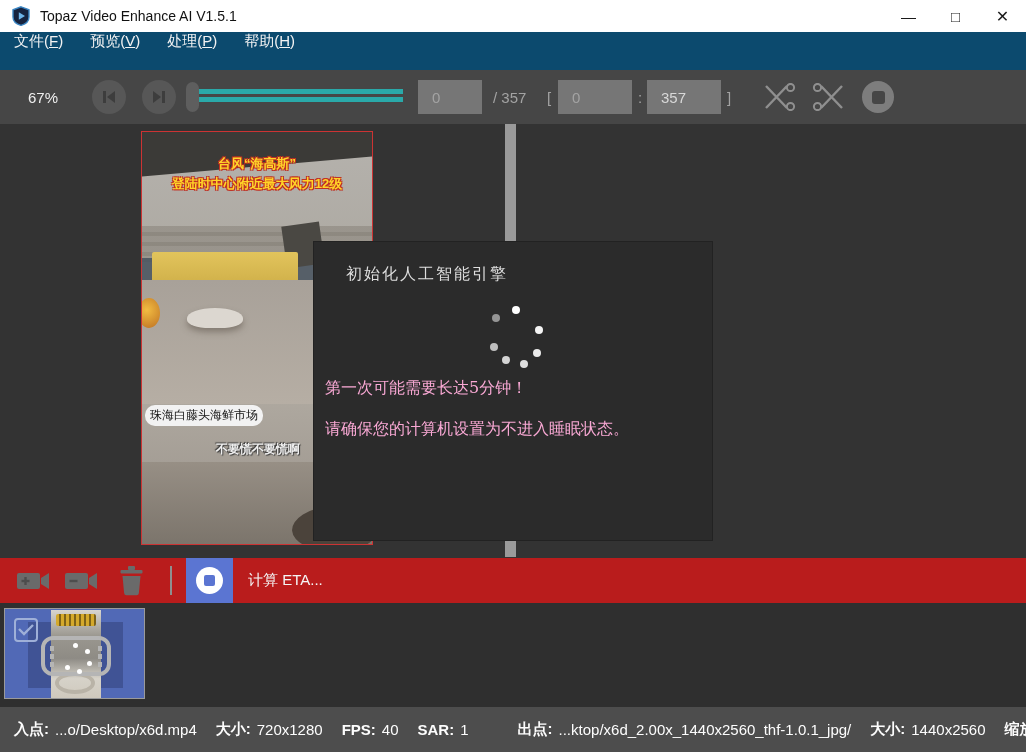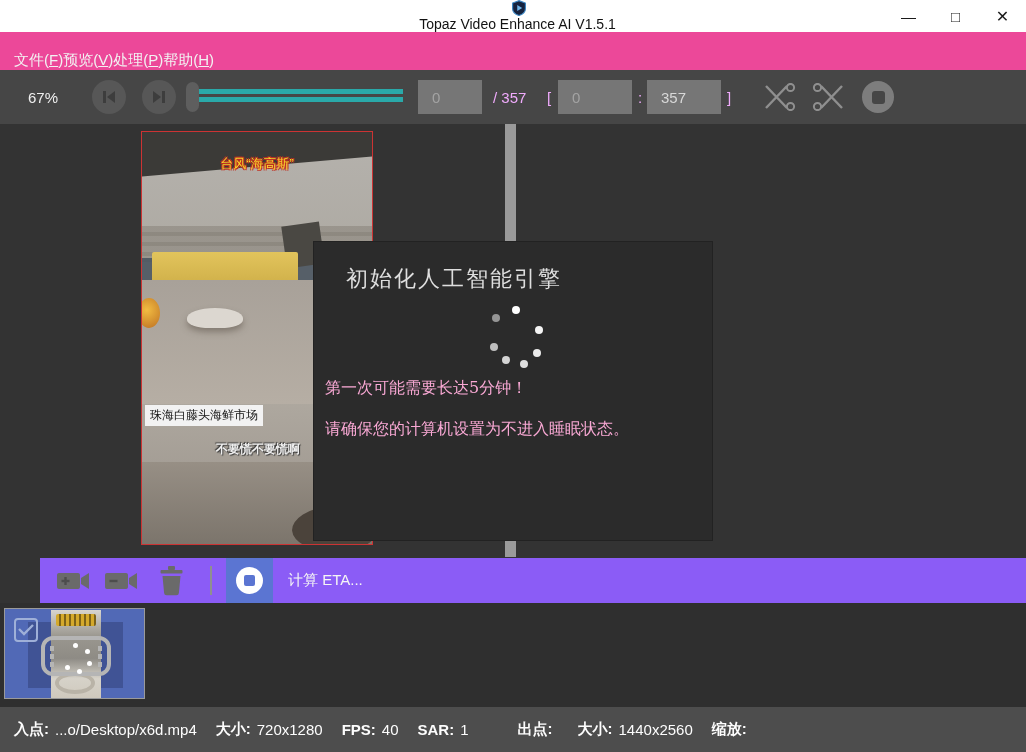--- a/index.html
+++ b/index.html
@@ -1,99 +1,99 @@
 <!DOCTYPE html>
 <html><head>
 <meta charset="utf-8">
 <style>
   * { box-sizing: border-box; margin: 0; padding: 0; }
   html,body { width: 1026px; height: 752px; overflow: hidden; }
   body { font-family: "Liberation Sans", sans-serif; background: #333; }
   #app { position: relative; width: 1026px; height: 752px; }
 
   
-  .titlebar { position: relative; height: 32px; background: #ffffff; display: flex; align-items: center; flex-direction: column; }
+  .titlebar { position: relative; height: 32px; background: #ffffff; display: flex; align-items: center; }
   .titlebar .logo { margin-left: 11px; width: 20px; height: 20px; }
   .titlebar .title { margin-left: 9px; font-size: 14px; color: #111; }
   .win-controls { position: absolute; right: 0; top: 0; height: 32px; display: flex; }
   .win-btn { width: 47px; height: 32px; display: flex; align-items: center; justify-content: center;
              font-size: 15px; color: #1a1a1a; }
   .win-btn.close { font-size: 16px; }
 
   
-  .menubar { height: 38px; background: #ec4899; display: flex; align-items: flex-end;
-             padding-left: 14px; }
+  .menubar { height: 38px; background: #0c4a6e; display: flex; align-items: flex-start;
+             padding-left: 14px; gap: 27px; }
   .menu-item { font-size: 15px; color: #f2f2f2; }
   .menu-item .mnemonic { text-decoration: underline; }
 
   
   .toolbar { position: relative; height: 54px; background: #464646; }
   .zoom-readout { position: absolute; left: 28px; top: 0; height: 54px; display: flex; align-items: center;
                   font-size: 15px; color: #efefef; }
   .round-btn { position: absolute; top: 10px; width: 34px; height: 34px; border-radius: 50%;
                background: #575757; display: flex; align-items: center; justify-content: center; }
   .slider-handle { position: absolute; left: 186px; top: 83px; width: 13px; height: 30px;
                    border-radius: 7px; background: #5e5e5e; top: 12px; }
   .track-line { position: absolute; height: 5px; background: #2aa9a9; left: 199px; width: 204px; }
   .num-input { position: absolute; top: 10px; height: 34px; background: #767676; border: none;
                font-size: 15px; font-family: "Liberation Sans", sans-serif; padding-left: 14px; }
   .tb-label { position: absolute; top: 0; height: 54px; display: flex; align-items: center;
-              font-size: 15px; color: #f0abfc; }
+              font-size: 15px; color: #a3a3a3; }
   .tb-icon { position: absolute; top: 13px; }
   .stop-small { position: absolute; top: 11px; left: 862px; width: 32px; height: 32px; border-radius: 50%;
                 background: #7d7d7d; display: flex; align-items: center; justify-content: center; }
   .stop-small .sq { width: 13px; height: 13px; border-radius: 3px; background: #464646; }
 
   
   .main { position: relative; height: 434px; background: #333333; overflow: hidden; }
   .splitter { position: absolute; left: 505px; top: 0; width: 11px; height: 433px; background: #9a9a9a; }
 
   
   .video { position: absolute; left: 141px; top: 7px; width: 232px; height: 414px;
            border: 1px solid #cc3333; background: linear-gradient(180deg,#b5b2ad 0%,#aba79f 40%,#b0aaa1 62%,#99928a 100%);
            overflow: hidden; }
   .v-topband { position: absolute; left: -12px; top: -20px; width: 262px; height: 54px; background: #3b3a37;
                transform: rotate(-5deg); }
   .v-speaker { position: absolute; left: 142px; top: 92px; width: 38px; height: 42px; background: #4a4843;
                transform: rotate(-8deg); }
   .v-title { position: absolute; left: 0; top: 22px; width: 100%; text-align: center;
-             font-size: 13px; font-weight: normal; line-height: 20px; color: #ffd428;
+             font-size: 13px; font-weight: bold; line-height: 20px; color: #ffd428;
              text-shadow: 1px 1px 0 #c03022, -1px 1px 0 #c03022, 1px -1px 0 #c03022, -1px -1px 0 #c03022; }
   .v-bridge { position: absolute; left: 0; top: 94px; width: 100%; height: 36px;
               background: repeating-linear-gradient(180deg,#97928a 0 6px,#8a857c 6px 10px); opacity: .9; }
   .v-wall { position: absolute; left: 0; top: 126px; width: 100%; height: 22px; background: #46525e; opacity: .85; }
   .v-sign { position: absolute; left: 10px; top: 120px; width: 146px; height: 44px; border-radius: 2px;
             background: linear-gradient(180deg,#e2c45c,#c9a943); }
   .v-water { position: absolute; left: 0; top: 148px; width: 100%; height: 124px;
              background: linear-gradient(180deg,#a8a199,#b6aea4); }
   .v-car { position: absolute; left: 45px; top: 176px; width: 56px; height: 20px; background: #dcd7d0;
            border-radius: 50% 50% 40% 40%; box-shadow: 0 4px 6px rgba(90,80,70,.5); }
   .v-flame { position: absolute; left: -4px; top: 166px; width: 22px; height: 30px;
              background: radial-gradient(circle at 40% 40%, #f2bc42, #bd7022); border-radius: 50%; }
   .v-loc { position: absolute; left: 3px; top: 273px; background: #f2f2f2; color: #141414;
-           font-size: 12px; padding: 2px 5px; }
+           font-size: 12px; padding: 2px 5px; border-radius: 10px; }
   .v-caption { position: absolute; left: 74px; top: 309px; color: #f0f0f0; font-size: 12px; font-weight: bold;
                text-shadow: 1px 1px 1px #3a3a3a, -1px -1px 1px #3a3a3a; }
   .v-lowater { position: absolute; left: 0; top: 330px; width: 100%; height: 84px;
                background: linear-gradient(180deg,#978f85,#7b746b); }
   .v-blob { position: absolute; left: 150px; top: 374px; width: 82px; height: 44px; background: #4b433b;
             border-radius: 50% 40% 30% 50%; transform: rotate(-4deg); }
 
   
   .dialog { position: absolute; left: 313px; top: 117px; width: 400px; height: 300px;
             background: #2b2b2b; border: 1px solid #222; }
   .dialog-title { position: absolute; left: 32px; top: 22px; font-family: "DejaVu Serif", serif;
-                  font-size: 22px; color: #dedede; letter-spacing: 2px; }
+                  font-size: 16px; color: #dedede; letter-spacing: 2px; }
   .spin-dot { position: absolute; width: 8px; height: 8px; border-radius: 50%; background: #ffffff; }
   .dialog-body { position: absolute; left: 11px; top: 134px; font-family: "DejaVu Serif", serif;
                  font-size: 16px; line-height: 24px; color: #f9a8d4; }
   .dialog-body .gap { height: 17px; }
 
   
-  .process-bar { position: relative; height: 45px; background: #8b5cf6; margin-left: 40px; }
+  .process-bar { position: relative; height: 45px; background: #b91c1c; }
   .pb-icon { position: absolute; }
   .pb-divider { position: absolute; left: 170px; top: 8px; width: 2px; height: 29px; background: #8f8f8f; }
   .pb-stop { position: absolute; left: 186px; top: 0; width: 47px; height: 45px; background: #5b75d2;
              display: flex; align-items: center; justify-content: center; }
   .pb-stop .ring { width: 27px; height: 27px; border-radius: 50%; background: #ffffff;
                    display: flex; align-items: center; justify-content: center; }
   .pb-stop .sq { width: 11px; height: 11px; border-radius: 2px; background: #5b75d2; }
   .pb-eta { position: absolute; left: 248px; top: 0; height: 45px; display: flex; align-items: center;
             font-size: 15px; color: #f5f5f5; }
 
@@ -203,20 +203,21 @@
       <div class="v-wall"></div>
       <div class="v-speaker"></div>
       <div class="v-sign"></div>
       <div class="v-water"></div>
       <div class="v-car"></div>
       <div class="v-flame"></div>
       <div class="v-lowater"></div>
       <div class="v-blob"></div>
       <div class="v-title">
         <div>台风“海高斯”</div>
+        <div>登陆时中心附近最大风力12级</div>
       </div>
       <div class="v-loc">珠海白藤头海鲜市场</div>
       <div class="v-caption">不要慌不要慌啊</div>
     </div>
 
     <div class="dialog">
       <div class="dialog-title">初始化人工智能引擎</div>
       <div>
         <div class="spin-dot" style="left:198px;top:64px"></div>
         <div class="spin-dot" style="left:221px;top:84px;opacity:.95"></div>
@@ -301,20 +302,21 @@
     <div class="sb-group">
       <span class="sb-label">FPS:</span>
       <span>40</span>
     </div>
     <div class="sb-group">
       <span class="sb-label">SAR:</span>
       <span>1</span>
     </div>
     <div class="sb-group sb-out-gap">
       <span class="sb-label">出点:</span>
+      <span>...ktop/x6d_2.00x_1440x2560_thf-1.0.1_jpg/</span>
     </div>
     <div class="sb-group">
       <span class="sb-label">大小:</span>
       <span>1440x2560</span>
     </div>
     <div class="sb-group">
       <span class="sb-label">缩放:</span>
 
     </div>
   </div>

